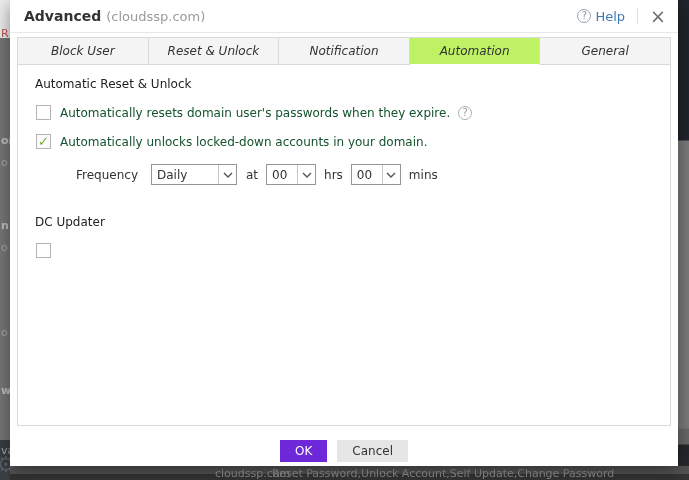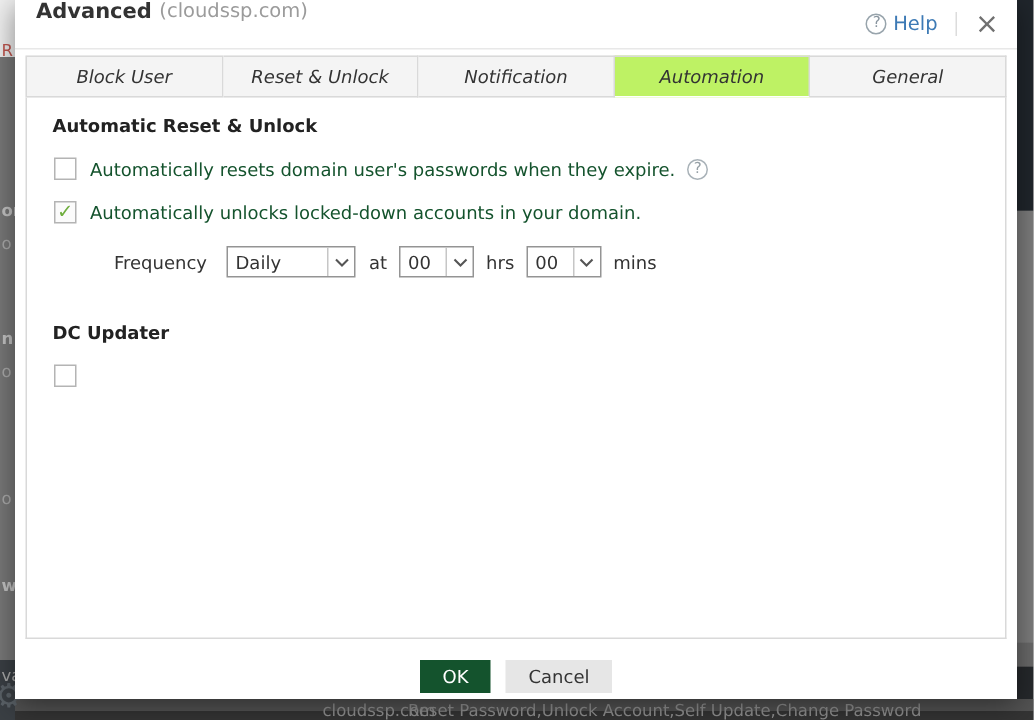--- a/index.html
+++ b/index.html
@@ -33,21 +33,21 @@
     width:18px; height:28px; overflow:hidden;
   }
 
   
   .modal {
     position:absolute; left:10px; top:0; width:668px; height:466px;
     background:#fff; box-shadow:0 4px 18px rgba(0,0,0,.45);
   }
   .modal-header {
     height:33px; border-bottom:1px solid #e8e8e8;
-    display:flex; padding:0 12px 0 14px;
+    display:flex; align-items:center; padding:0 12px 0 14px;
   }
   .dlg-title { font-size:14px; font-weight:bold; color:#333; }
   .dlg-subtitle { font-size:13px; color:#9b9b9b; margin-left:5px; }
   .header-right { margin-left:auto; display:flex; align-items:center; }
   .help-link { display:flex; align-items:center; cursor:pointer; }
   .q-circle {
     width:14px; height:14px; border:1px solid #98a4ac; border-radius:50%;
     color:#8a96a0; font-size:10px; line-height:12px; text-align:center; margin-right:4px;
   }
   .help-text { color:#3d7ab5; font-size:13px; }
@@ -62,21 +62,21 @@
     font-size:12px; color:#333; cursor:pointer;
   }
   .tab:first-child { border-left-width:1px; }
   .tab.active { background:#bef264; border-bottom-color:#fff; }
 
   
   .content {
     margin:0 7px; height:361px; border:1px solid #d9d9d9; border-top:none;
     padding:12px 14px 0 17px; background:#fff;
   }
-  .section-heading { font-weight:bold; font-size:12px; color:#222; margin-bottom:4px; }
+  .section-heading { font-weight:normal; font-size:12px; color:#222; margin-bottom:4px; }
   .cb-row { display:flex; align-items:center; margin:14px 0 0 1px; }
   .checkbox {
     width:15px; height:15px; border:1px solid #b4b4b4; background:#fff;
     margin-right:9px; flex:none; display:flex; align-items:center; justify-content:center;
     cursor:pointer;
   }
   .checkbox.checked { background:#fbfbfb; }
   .checkmark { color:#6fae3e; font-size:13px; font-weight:bold; line-height:13px; }
   .cb-label { font-size:12px; color:#14532d; }
   .inline-help {
@@ -100,21 +100,21 @@
   .tiny-label { margin:0 8px; }
   .section-gap { margin-top:30px; }
 
   
   .footer {
     position:absolute; left:0; bottom:4px; width:100%;
     display:flex; justify-content:center; align-items:center; gap:10px;
   }
   .btn { font-size:12px; height:22px; padding:0 15px; border:none; cursor:pointer;
          font-family:"DejaVu Sans","Liberation Sans",sans-serif; }
-  .btn-ok { background:#14532d; color:#fff; }
+  .btn-ok { background:#6d28d9; color:#fff; }
   .btn-cancel { background:#e6e6e6; color:#333; }
 </style>
 </head>
 <body>
 
 <div class="bg-left">
   <span class="bg-frag red" style="top:27px">R</span>
   <span class="bg-frag b" style="top:134px">or</span>
   <span class="bg-frag" style="top:156px">o s</span>
   <span class="bg-frag b" style="top:219px">n</span>

